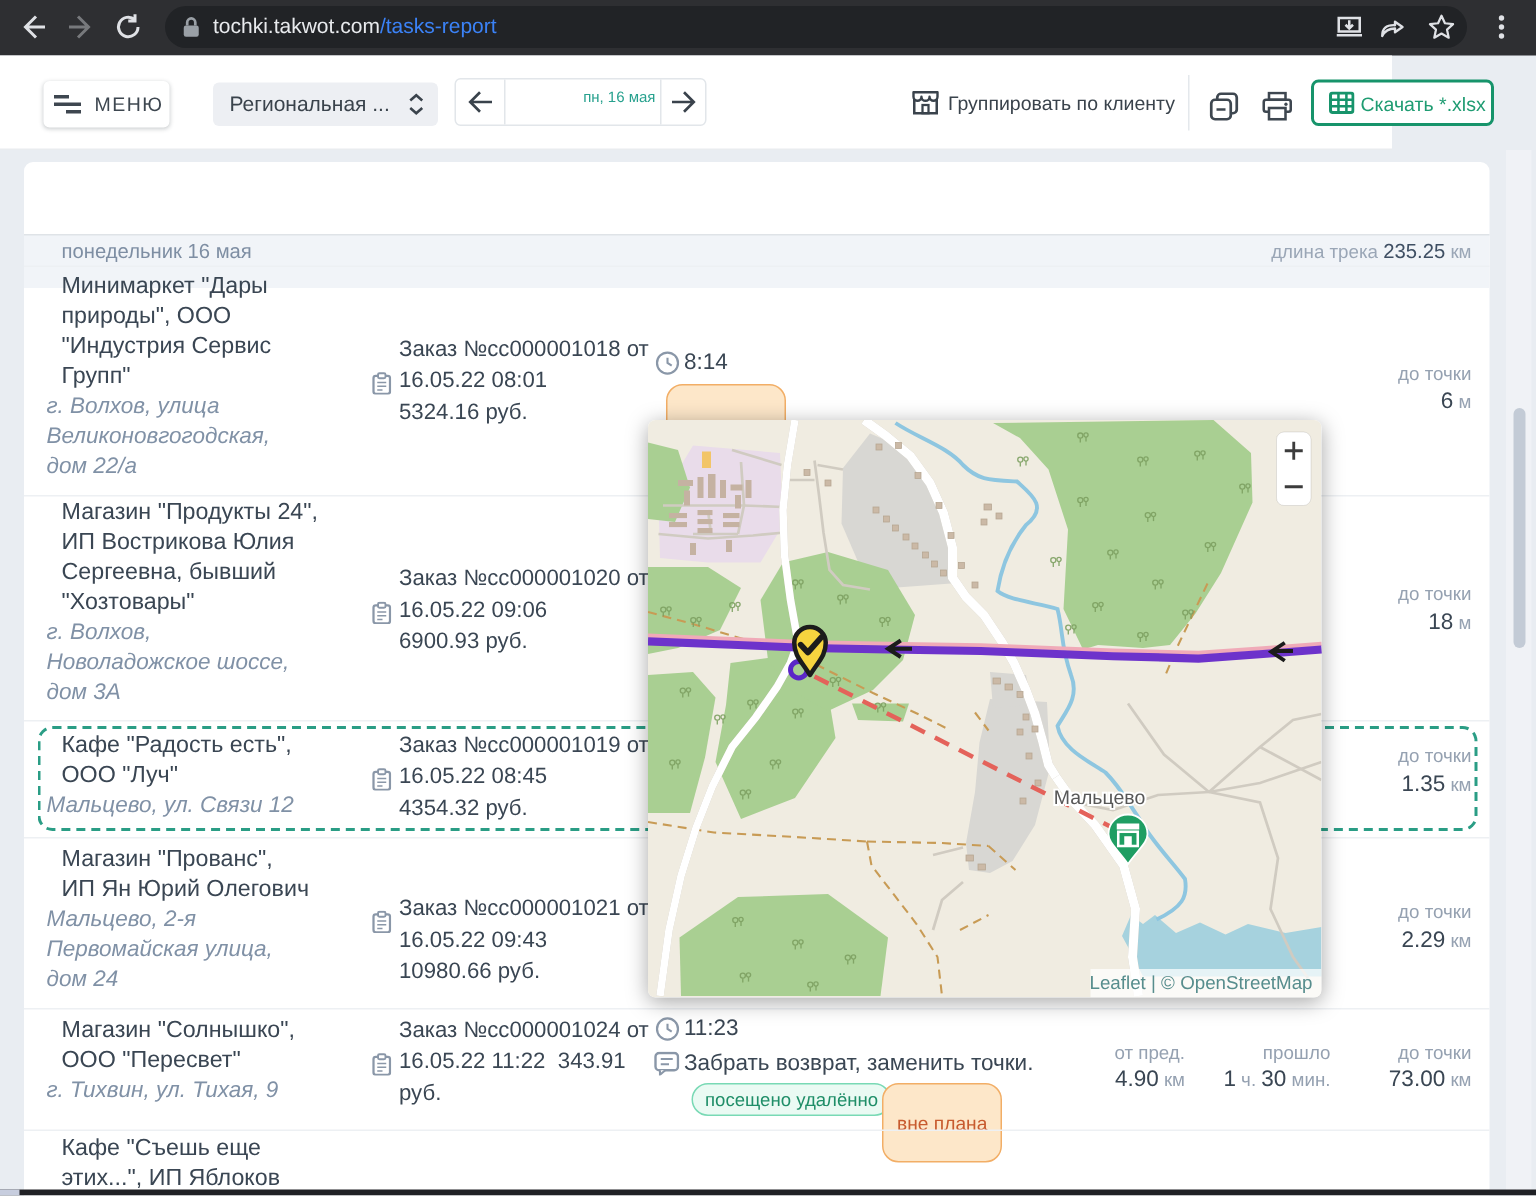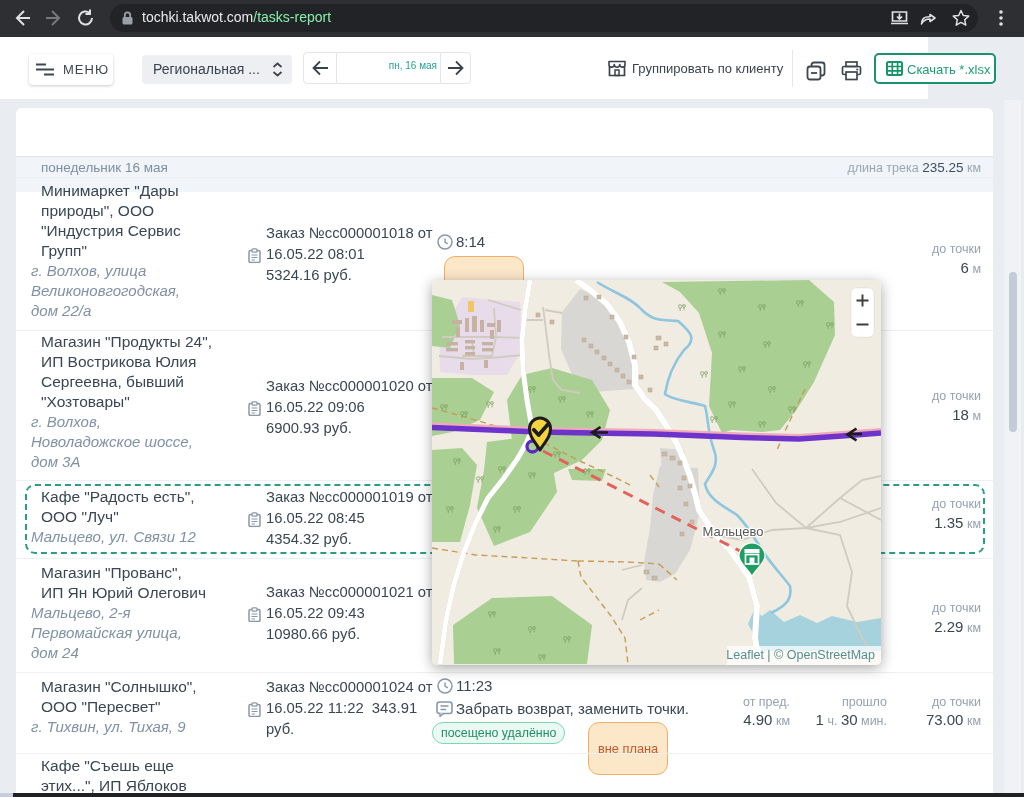--- a/index.html
+++ b/index.html
@@ -1,21 +1,21 @@
 <!DOCTYPE html>
 <html><head><meta charset="utf-8">
 <style>
 *{margin:0;padding:0;box-sizing:border-box}
 html,body{width:1024px;height:797px;overflow:hidden;font-family:"Liberation Sans",sans-serif;position:relative;background:#e9edf2}
 .ab{position:absolute}
 
 #chrome{position:absolute;left:0;top:0;width:1024px;height:37px;background:#2e2f32}
 #pill{position:absolute;left:110px;top:4px;width:868px;height:28px;border-radius:14px;background:#212326}
 #url{position:absolute;left:142px;top:9px;font-size:14px;color:#e8eaed;white-space:nowrap}
-#url span{color:#86efac}
+#url span{color:#3b82f6}
 
 #toolbar{position:absolute;left:0;top:37px;width:928px;height:63px;background:#fff;border-bottom:1px solid #e9ecef}
 .tbtxt{font-size:14px;color:#3a434c}
 #menu{position:absolute;left:29px;top:17px;width:84px;height:31px;background:#fff;border-radius:4px;box-shadow:0 1px 3px rgba(40,50,60,.25)}
 #menu .lbl{position:absolute;left:34px;top:8px;font-size:13px;letter-spacing:1px;color:#3e4750}
 #region{position:absolute;left:142px;top:18px;width:150px;height:29px;background:#edeff3;border-radius:4px}
 #region .lbl{position:absolute;left:11px;top:6px}
 #dategrp{position:absolute;left:303px;top:15px;width:168px;height:32px;background:#fff;border:1px solid #e2e6ea;border-radius:4px}
 #dategrp .d1{position:absolute;left:32px;top:0;width:1px;height:30px;background:#e2e6ea}
 #dategrp .d2{position:absolute;left:136px;top:0;width:1px;height:30px;background:#e2e6ea}
@@ -217,21 +217,21 @@
           <div style="margin-top:3px"><span class="dv">1.35</span><span class="du"> км</span></div>
         </div>
     </div>
 
     <div class="row" style="top:450px;height:114px">
       <div class="t" style="top:4px">Магазин "Прованс",<br>ИП Ян Юрий Олегович</div>
       <div class="a" style="top:44px">Мальцево, 2-я<br>Первомайская улица,<br>дом 24</div>
       <svg class="ab cb" style="left:232px;top:48px">
           <use href="#clip"></use>
         </svg>
-      <div class="m" style="top:23px">Заказ №сс000001021 от<br>16.05.22 09:43<br>10980.66 руб.</div>
+      <div class="m" style="top:37px">Заказ №сс000001021 от<br>16.05.22 09:43<br>10980.66 руб.</div>
       <div class="dist" style="top:42px">
           <div class="dl">до точки</div>
           <div style="margin-top:3px"><span class="dv">2.29</span><span class="du"> км</span></div>
         </div>
     </div>
 
     <div class="row" style="top:564px;height:81px">
       <div class="t" style="top:4px">Магазин "Солнышко",<br>ООО "Пересвет"</div>
       <div class="a" style="top:44px">г. Тихвин, ул. Тихая, 9</div>
       <svg class="ab cb" style="left:232px;top:29px">
@@ -241,21 +241,21 @@
       <svg class="ab ck" style="left:421px;top:5px">
           <use href="#clock"></use>
         </svg>
       <div class="clk" style="top:4px;left:440px">11:23</div>
       <svg class="ab" style="left:420px;top:28px" width="17" height="16" viewBox="0 0 17 16">
           <rect x="1" y="1" width="15" height="11.5" rx="2.5" stroke="#8a97a8" stroke-width="1.6" fill="none"></rect>
           <path d="M4.5 5 H12.5 M4.5 8.5 H10" stroke="#8a97a8" stroke-width="1.4"></path>
           <path d="M4 12.5 L4 15.5 L7.5 12.5" fill="#fff" stroke="#8a97a8" stroke-width="1.4"></path>
         </svg>
       <div class="clk" style="top:27px;left:440px">Забрать возврат, заменить точки.</div>
-      <div class="pill pg" style="left:416px;top:49px">посещено удалённо</div>
+      <div class="pill pg" style="left:445px;top:49px">посещено удалённо</div>
       <div class="pill po" style="left:572px;top:49px">вне плана</div>
       <div class="dist" style="top:22px;right:203px">
           <div class="dl">от пред.</div>
           <div style="margin-top:2px"><span class="dv">4.90</span><span class="du"> км</span></div>
         </div>
       <div class="dist" style="top:22px;right:106px">
           <div class="dl">прошло</div>
           <div style="margin-top:2px"><span class="dv">1</span><span class="du"> ч. </span><span class="dv">30</span><span class="du"> мин.</span></div>
         </div>
       <div class="dist" style="top:22px">

